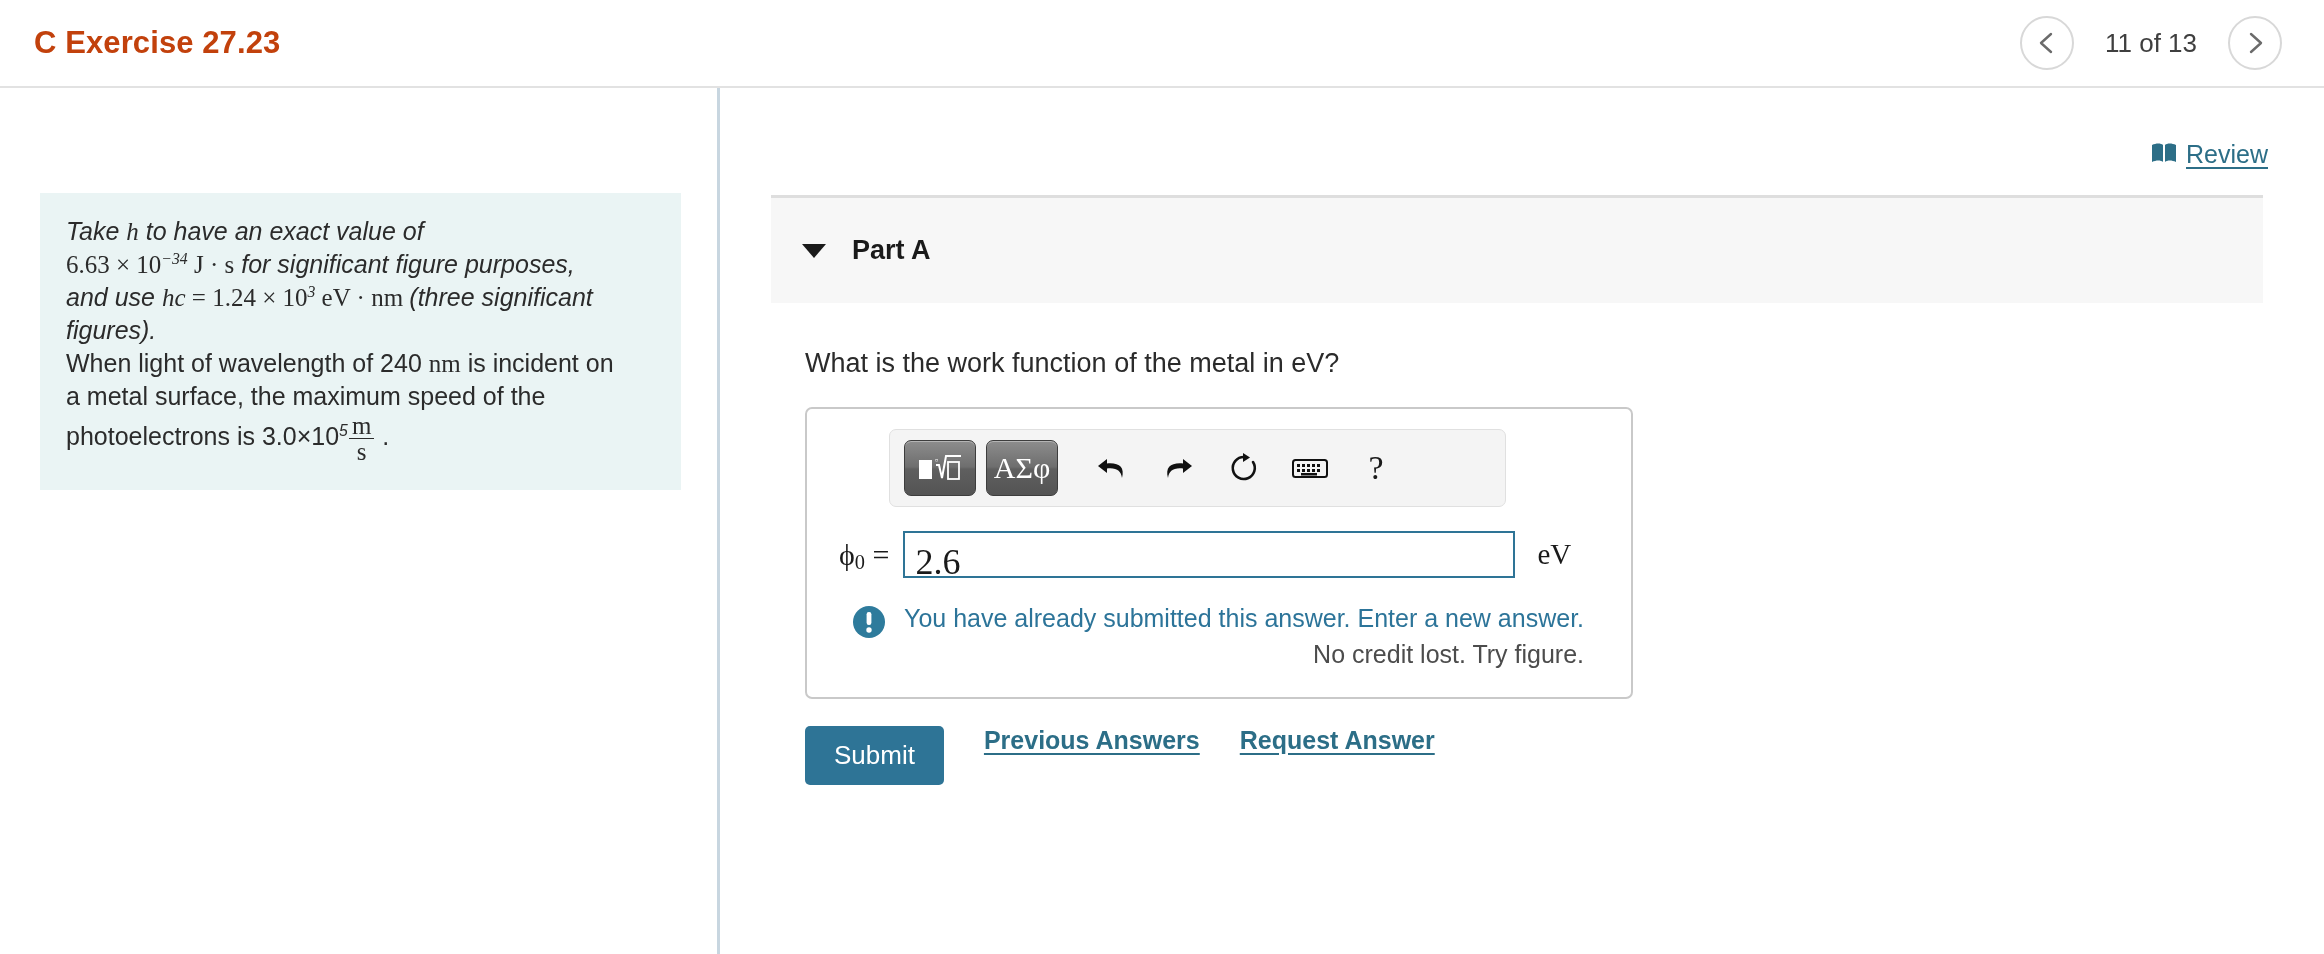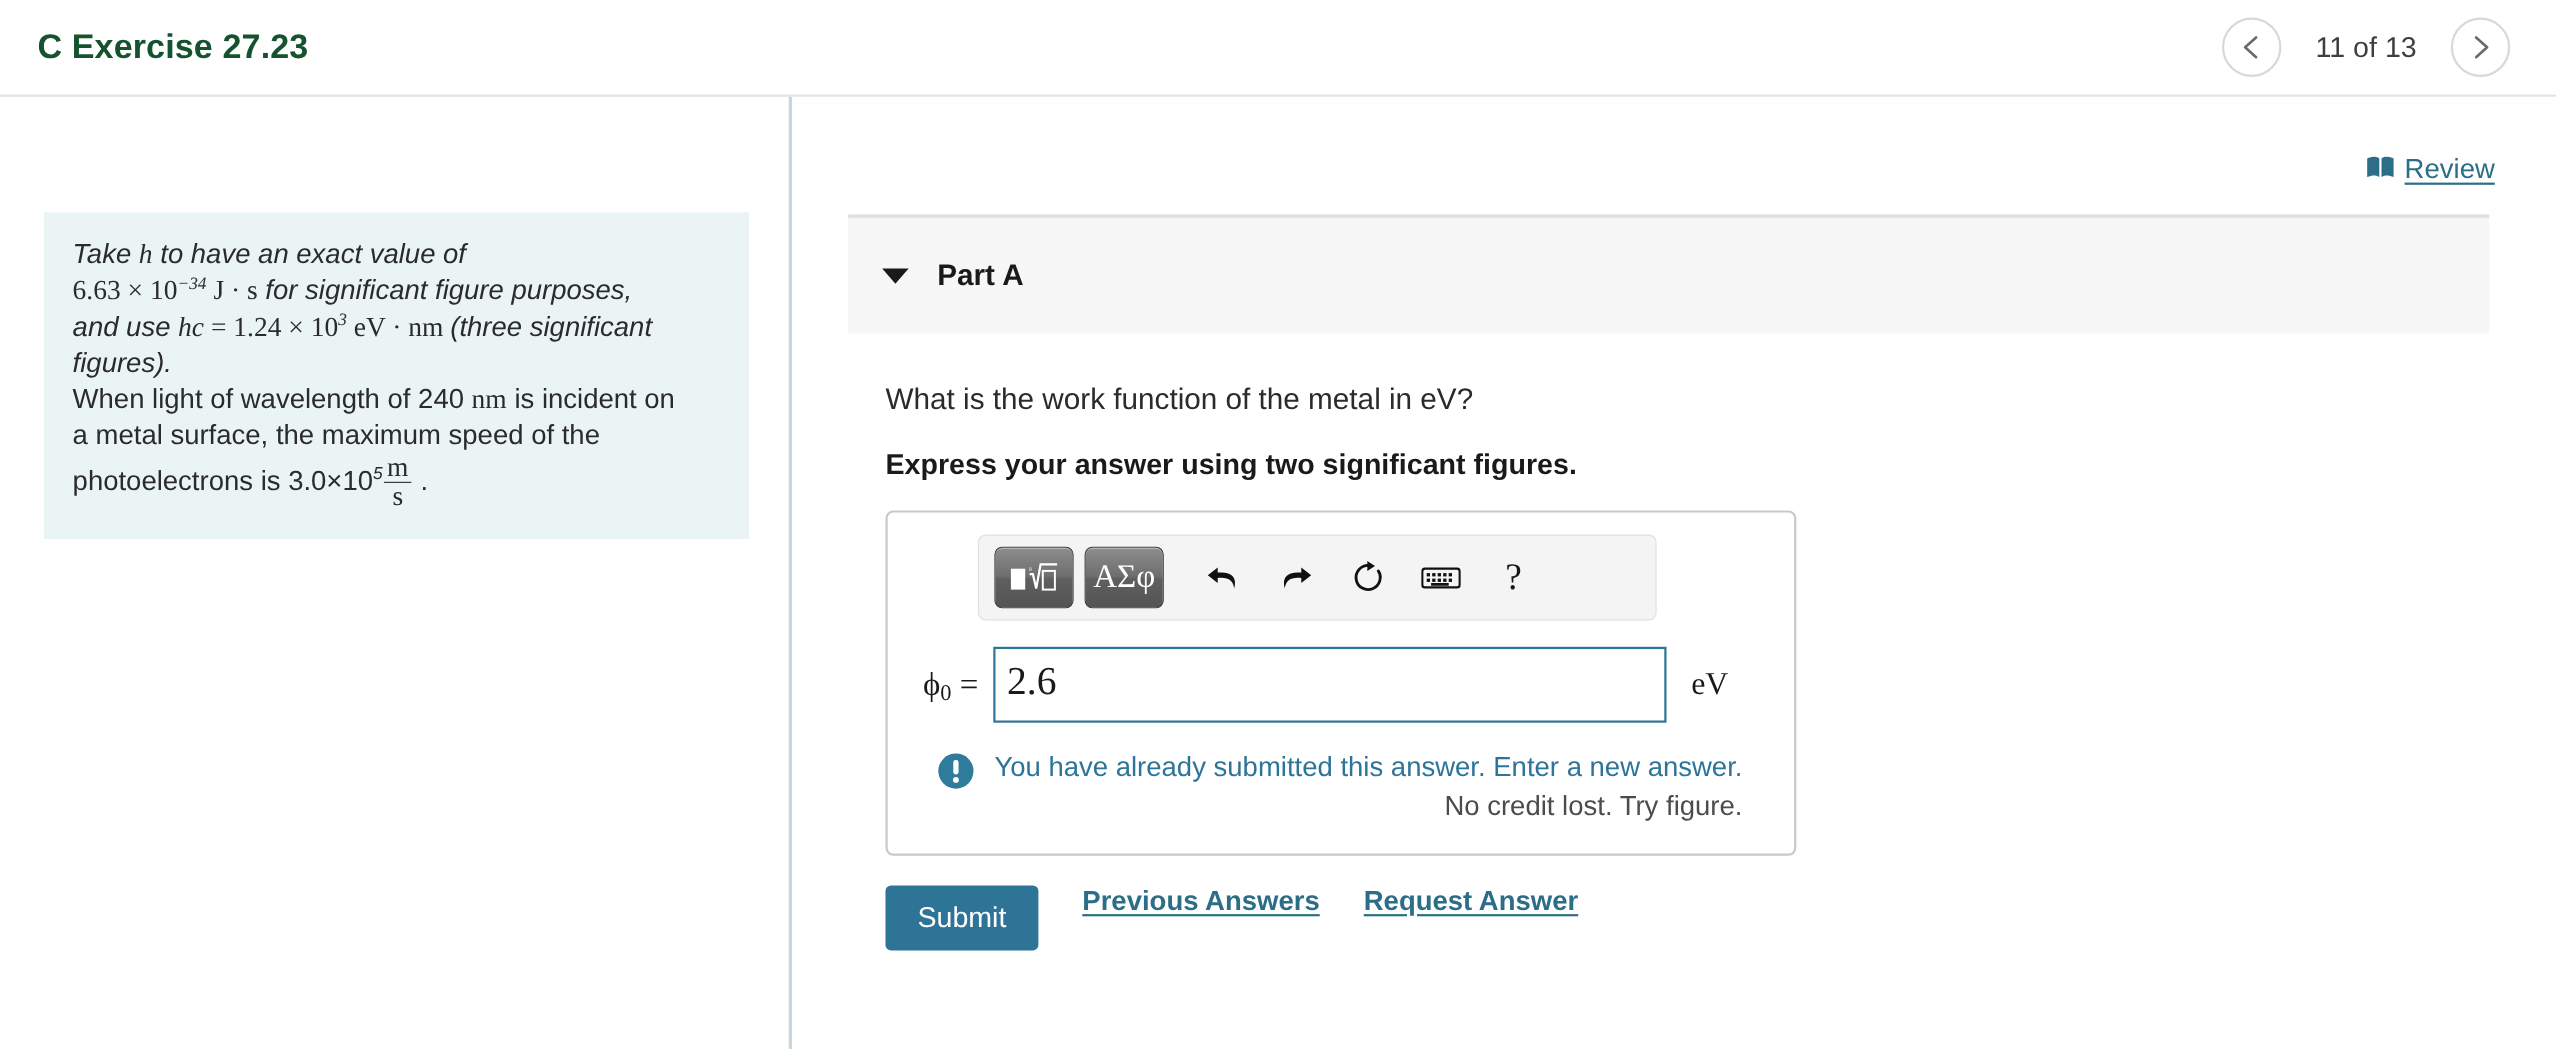--- a/index.html
+++ b/index.html
@@ -19,21 +19,21 @@
     border-bottom: 2px solid #e2e2e2;
     display: flex;
     align-items: center;
     justify-content: space-between;
     padding: 0 30px 0 34px;
     background: #fff;
   }
   .page-title {
     font-size: 31px;
     font-weight: bold;
-    color: #14532d;
+    color: #c2410c;
     letter-spacing: 0.1px;
   }
   .nav-group {
     display: flex;
     align-items: center;
     gap: 22px;
     padding-right: 12px;
   }
   .nav-circle {
     width: 54px; height: 54px;
@@ -209,21 +209,21 @@
   .var-label {
     font-family: "Liberation Serif", serif;
     font-size: 30px;
     color: #1a1a1a;
     margin-right: 14px;
     white-space: nowrap;
   }
   .var-label sub { font-size: 0.68em; vertical-align: baseline; position: relative; top: 4px; }
   .answer-input {
     width: 612px;
-    height: 69px;
+    height: 47px;
     border: 2px solid #2e7496;
     background: #fff;
     font-family: "Liberation Serif", serif;
     font-size: 36px;
     color: #1a1a1a;
     padding: 0 10px;
     line-height: 58px;
     outline: none;
   }
   .unit {
@@ -336,21 +336,20 @@
     </div>
 
     <div class="part-header">
       <span class="caret"></span>
       <span class="part-label">Part A</span>
     </div>
 
     <div class="part-body">
 
       <div class="question">What is the work function of the metal in eV?</div>
-      <div class="instruction">Express your answer using two significant figures.</div>
 
       <div class="answer-box">
 
         <div class="mathbar">
           <div class="tool-btn">
             <svg width="46" height="34" viewBox="0 0 46 34">
               <rect x="2" y="9" width="13" height="19" fill="#ffffff"></rect>
               <text x="18" y="12" font-size="9" fill="#ffffff" font-family="serif">▫</text>
               <path d="M19 14 L22 14 L25 27 L29 5 L44 5" fill="none" stroke="#ffffff" stroke-width="2"></path>
               <rect x="31" y="11" width="11" height="17" fill="none" stroke="#ffffff" stroke-width="1.8"></rect>

